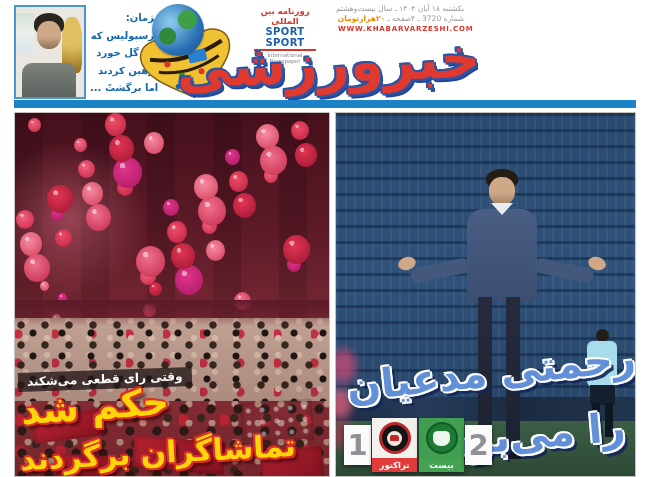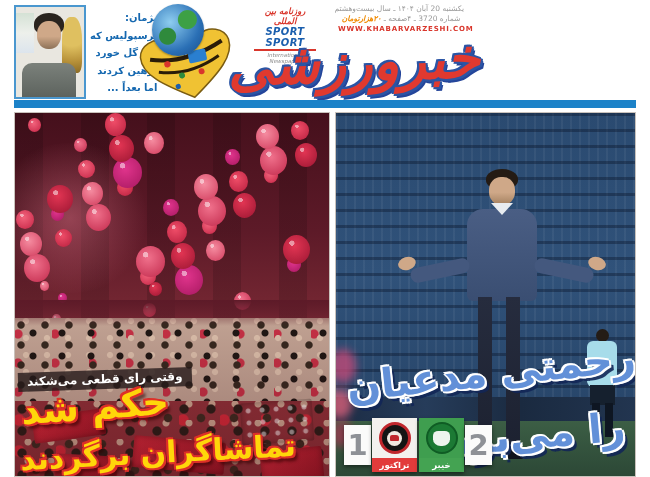--- a/index.html
+++ b/index.html
@@ -11,41 +11,41 @@
 
   .hdr-left { position:absolute; left:14px; top:5px; width:134px; height:94px; display:flex; gap:4px; }
   .portrait { position:relative; width:72px; height:94px; border:2px solid #4a97cf; background:#e9e7e0; overflow:hidden; flex:none; }
   .p-bg-flag { position:absolute; left:0; top:6px; width:18px; height:40px; background:linear-gradient(180deg,#cfe0d2,#eef2ee 50%,#d9e4f0); opacity:.8; }
   .p-trophy { position:absolute; right:2px; top:10px; width:20px; height:56px; background:radial-gradient(circle at 50% 25%, #dfc060 0 35%, #b8923a 70%, #8a6a24); border-radius:40% 40% 20% 20%; }
   .p-hair { position:absolute; left:18px; top:6px; width:30px; height:22px; background:#2a241e; border-radius:50% 50% 40% 40%; }
   .p-face { position:absolute; left:21px; top:14px; width:24px; height:28px; background:linear-gradient(180deg,#cfa888 55%, #8d7258 100%); border-radius:46%; }
   .p-body { position:absolute; left:6px; bottom:0; width:54px; height:34px; background:linear-gradient(180deg,#7b817b,#5d635e); border-radius:10px 10px 0 0; }
   .hdr-left-text { flex:1; direction:rtl; text-align:right; color:#1568b0; font-weight:bold; font-size:10px; line-height:17.5px; padding-top:4px; white-space:nowrap; }
 
-  .brand { position:absolute; left:138px; top:0; width:340px; height:120px;font-style:italic; }
+  .brand { position:absolute; left:138px; top:0; width:340px; height:120px; }
   .globe { position:absolute; left:14px; top:4px; width:52px; height:52px; border-radius:50%;
     background:
       radial-gradient(circle at 68% 30%, #3da045 0 9px, transparent 10px),
       radial-gradient(circle at 30% 62%, #2f8a3c 0 8px, transparent 9px),
       radial-gradient(circle at 35% 35%, #8ecdf0, #2a6fb5 62%, #174a85);
     box-shadow:0 1px 2px rgba(0,0,0,.35); }
   .heart { position:absolute; left:0; top:30px; transform:rotate(-12deg); }
   .tagline { position:absolute; left:114px; top:6px; width:66px; text-align:center; }
   .t-fa { color:#d9362c; font-size:8.5px; font-weight:bold; direction:rtl; }
   .t-en { color:#1b5fae; font-size:10px; font-weight:bold; letter-spacing:.4px; }
   .t-rule { height:2px; background:#d9362c; margin:1px 2px; }
   .t-sub { color:#8a8a8a; font-size:5.5px; }
   .masthead-text { position:absolute; left:96px; top:26px; width:246px; height:74px; line-height:72px;
     direction:rtl; text-align:center; font-size:55px; font-weight:800; color:#e0392f;
     transform:rotate(-2deg); letter-spacing:-1px;
     text-shadow:-2px 0 #2b55a5, 2px 0 #2b55a5, 0 -2px #2b55a5, 0 2px #2b55a5, 2px 2px #2b55a5, -2px -2px #2b55a5, 3px 4px 0 #24459a; }
 
   .issue { position:absolute; left:338px; top:4px; width:126px; text-align:center; }
   .i-line { direction:rtl; color:#9a9a9a; font-size:7.5px; line-height:10px; white-space:nowrap; }
-  .price { color:#f08a00; font-weight:bold;font-style:italic; }
+  .price { color:#f08a00; font-weight:bold; }
   .i-web { color:#d9362c; font-size:7px; font-weight:bold; letter-spacing:.8px; margin-top:1px; }
 
   .hdr-right { position:absolute; left:479px; top:6px; width:157px; height:92px; border:2px solid #4a97cf; overflow:hidden;
     background:linear-gradient(180deg,#d4dade 0%, #c2c9cf 60%, #aeb6bd 100%); }
   .w-frames { position:absolute; inset:0; background:repeating-linear-gradient(90deg, rgba(70,82,94,.35) 0 3px, transparent 3px 34px); }
   .pj-hair { position:absolute; left:66px; top:4px; width:26px; height:16px; background:#241c14; border-radius:50% 50% 40% 40%; }
   .pj-face { position:absolute; left:68px; top:9px; width:22px; height:24px; background:#cba285; border-radius:45%; }
   .pj-mustache { position:absolute; left:72px; top:24px; width:14px; height:5px; background:#2a2018; border-radius:0 0 50% 50%; }
   .pj-sweater { position:absolute; left:48px; top:32px; width:62px; height:60px; background:linear-gradient(180deg,#efece4,#d8d4c8); border-radius:14px 14px 0 0; }
   .pj-arms { position:absolute; left:52px; top:52px; width:54px; height:16px; background:#e6e2d6; border-radius:8px; box-shadow:0 4px 0 #d2cec0; }
@@ -179,21 +179,21 @@
         <div class="p-trophy"></div>
         <div class="p-hair"></div>
         <div class="p-face"></div>
         <div class="p-body"></div>
       </div>
       <div class="hdr-left-text">
         <div>پژمان:</div>
         <div>پرسپولیس که</div>
         <div>سه گل خورد</div>
         <div>توهین کردند</div>
-        <div>اما بعداً ...</div>
+        <div>اما برگشتً ...</div>
       </div>
     </section>
 
     <section class="brand">
       <svg class="heart" width="100" height="70" viewBox="0 0 100 70">
         <path d="M50 68 C21 49 3 35 5 18 C7 6 22 1 32 7 C40 11 46 20 50 27 C54 20 60 11 68 7 C78 1 93 6 95 18 C97 35 79 49 50 68 Z" fill="#f0c233" stroke="#7a5c12" stroke-width="1.5"></path>
         <path d="M14 22 Q48 34 88 18" stroke="#2a1c08" fill="none" stroke-width="4"></path>
         <path d="M20 36 Q50 46 82 32" stroke="#2a1c08" fill="none" stroke-width="3"></path>
         <rect x="52" y="22" width="18" height="12" rx="2" fill="#2a7fd0"></rect>
         <circle cx="30" cy="30" r="3.2" fill="#d9362c"></circle>
@@ -205,21 +205,21 @@
       <div class="tagline">
         <div class="t-fa">روزنامه بین المللی</div>
         <div class="t-en">SPORT SPORT</div>
         <div class="t-rule"></div>
         <div class="t-sub">International Newspaper</div>
       </div>
       <div class="masthead-text">خبرورزشی</div>
     </section>
 
     <section class="issue">
-      <div class="i-line">یکشنبه 20 آبان ۱۴۰۴ ـ سال بیست‌وهشتم</div>
+      <div class="i-line">یکشنبه ۱۸ آبان ۱۴۰۴ ـ سال بیست‌وهشتم</div>
       <div class="i-line">
         <span>شماره 3720 ـ ۴صفحه ـ</span>
         <span class="price">۲۰هزارتومان</span>
       </div>
       <div class="i-web">WWW.KHABARVARZESHI.COM</div>
     </section>
 
 
   </header>
 
@@ -336,20 +336,20 @@
             </div>
           </div>
           <div class="strip red">تراکتور</div>
         </div>
         <div class="team">
           <div class="logo-area green">
             <div class="khaybar-logo">
               <div class="khaybar-core"></div>
             </div>
           </div>
-          <div class="strip green">خیبر</div>
+          <div class="strip green">بیست</div>
         </div>
         <div class="score">2</div>
       </div>
     </figure>
 
   </main>
 </div>
 
 </body></html>

